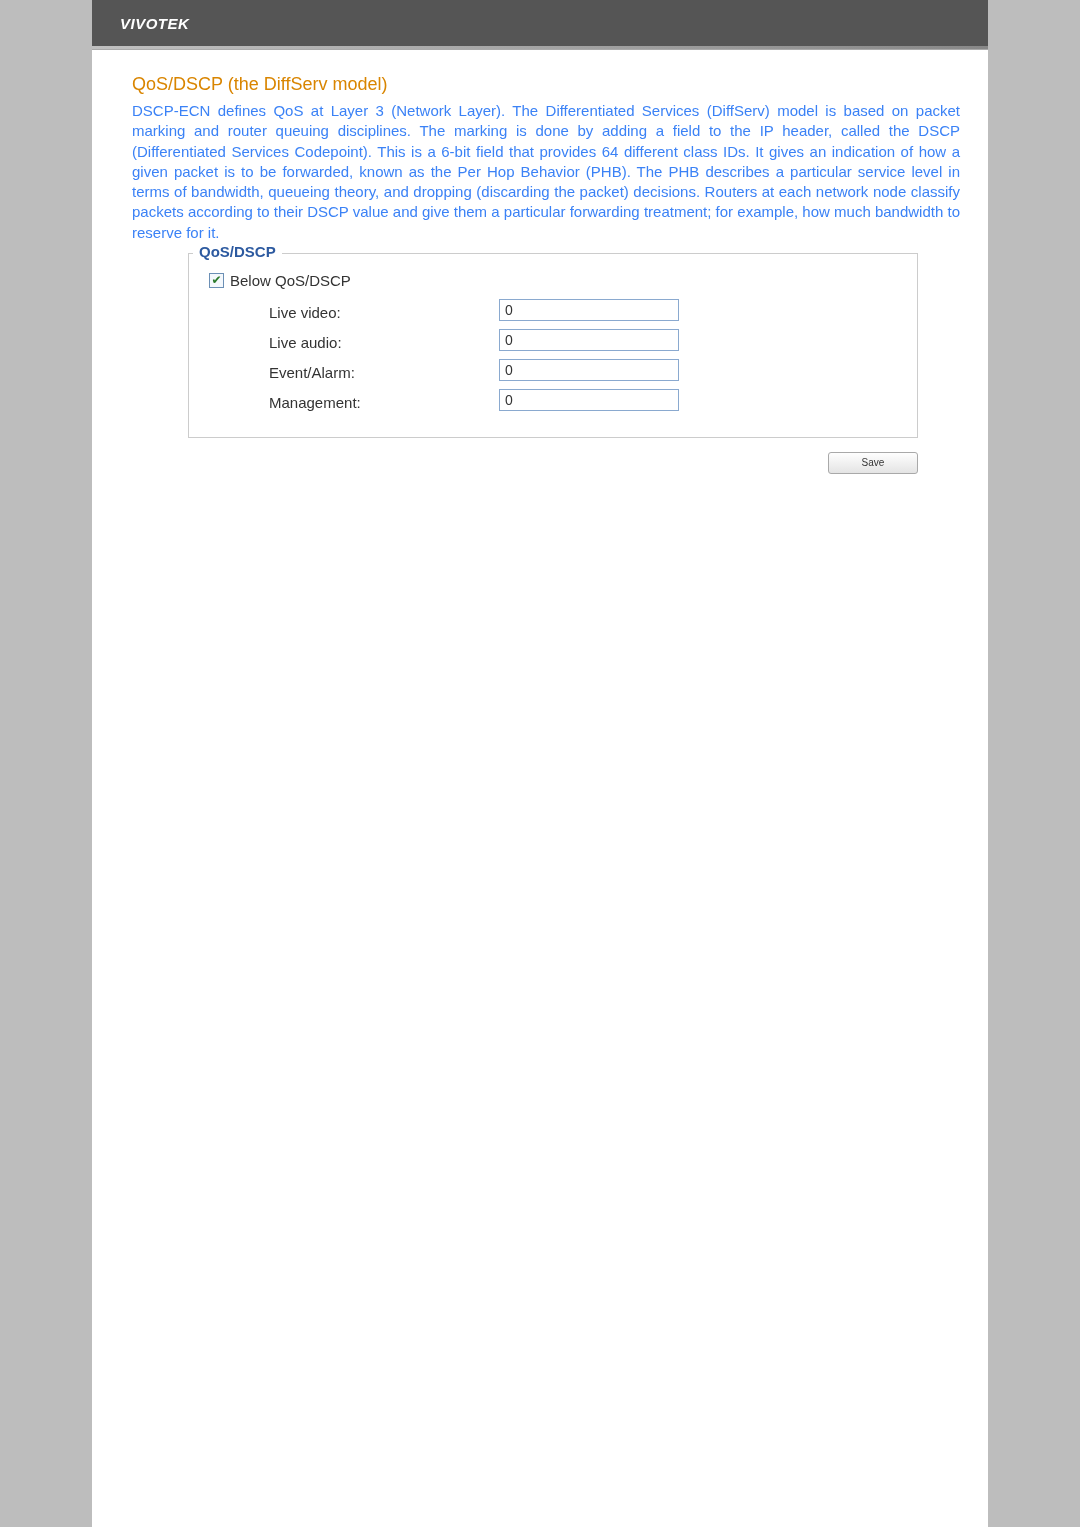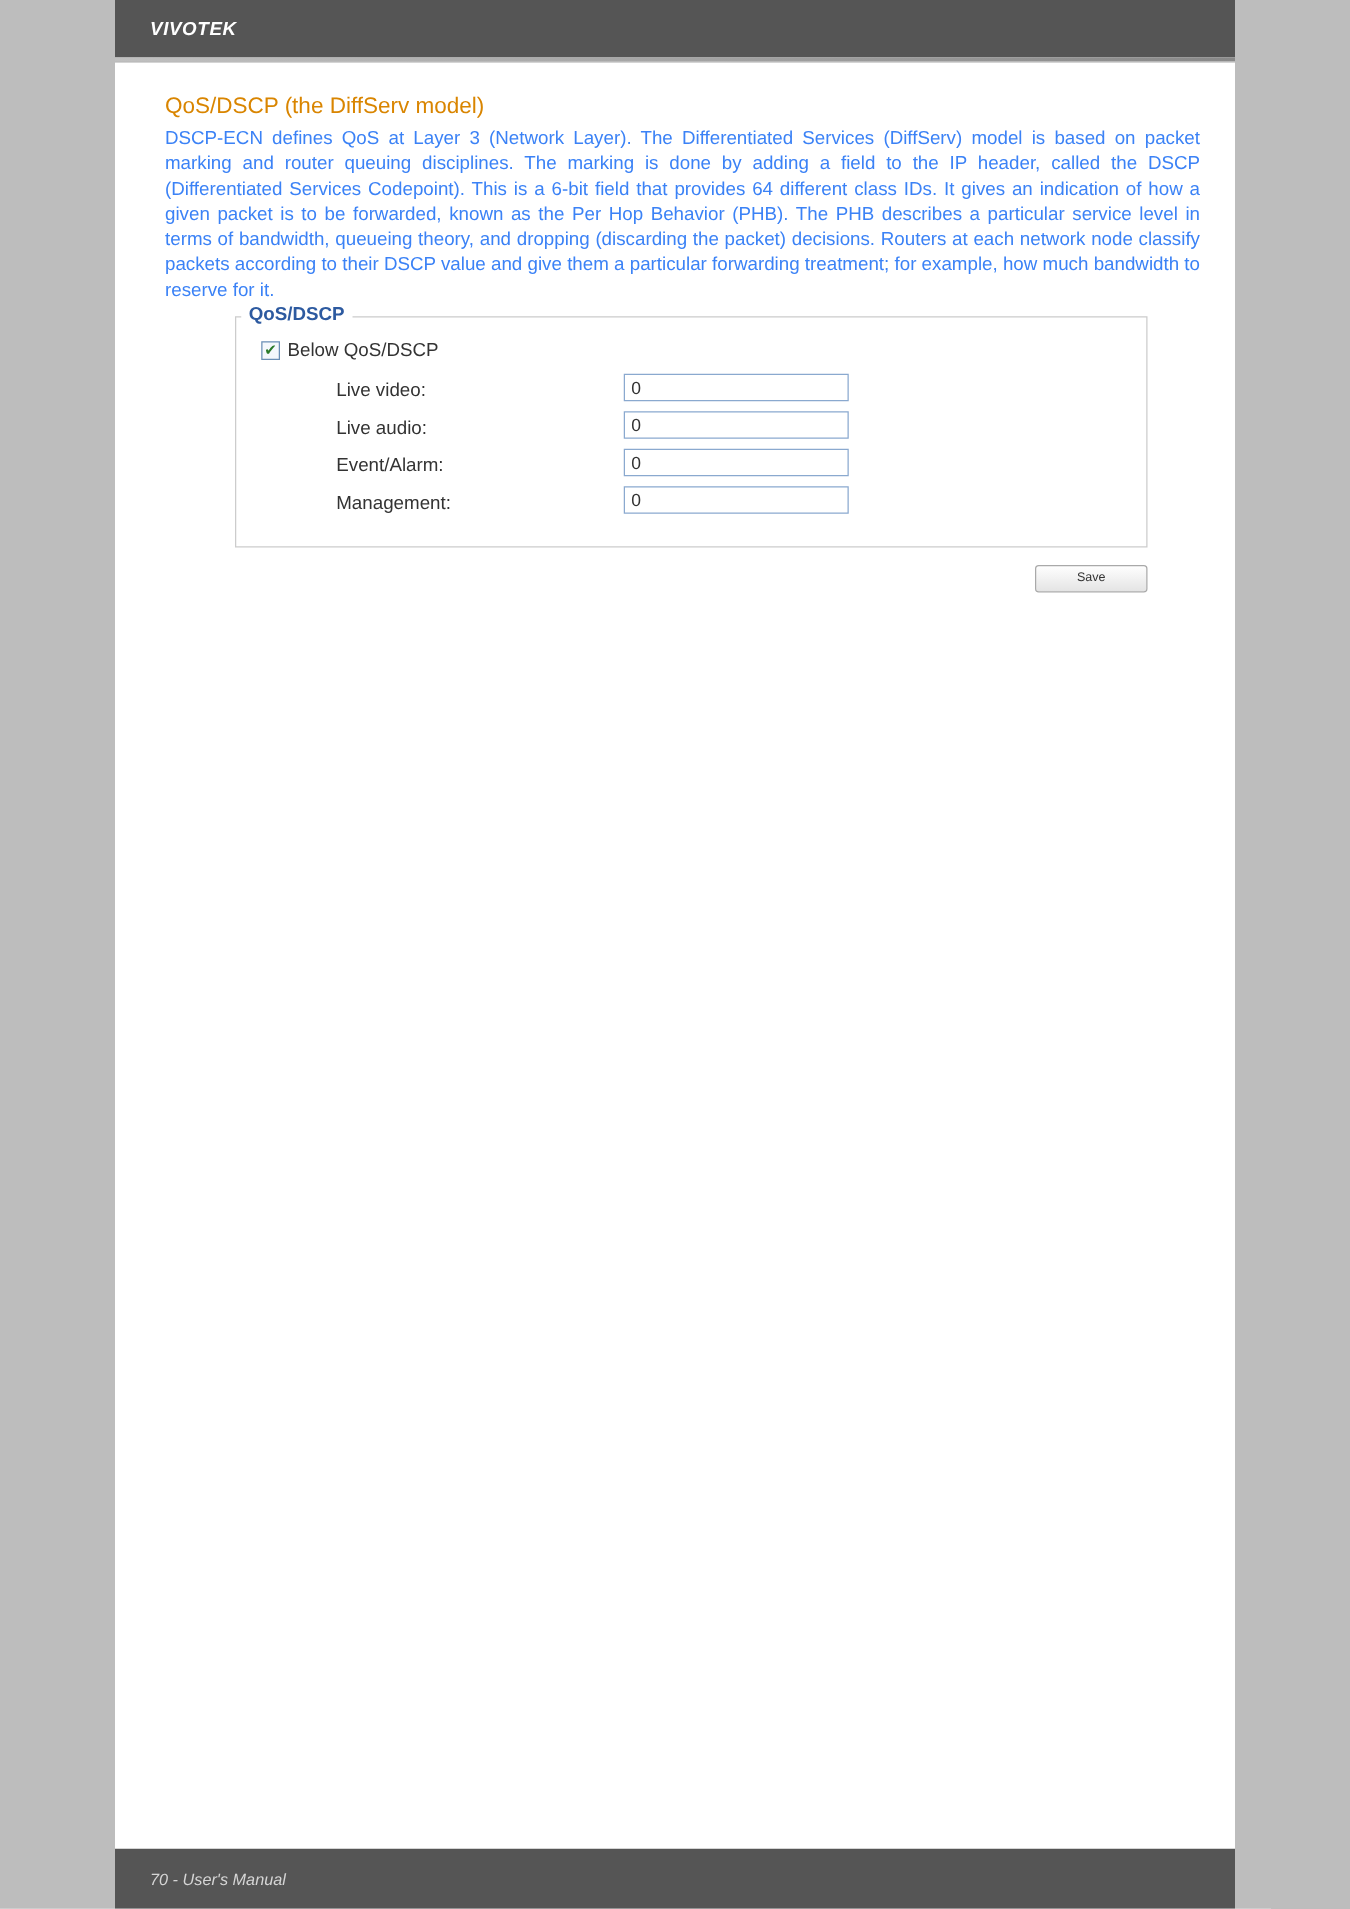--- a/index.html
+++ b/index.html
@@ -179,16 +179,13 @@
           <input class="form-input" value="0" style="">
         </div>
       </div>
 
       <div class="save-row">
         <button class="btn">Save</button>
       </div>
     </div>
   </div>
 
-  <div class="footer">
-    <span class="footer-text">70 - User's Manual</span>
-  </div>
 </div>
 
 </body></html>

